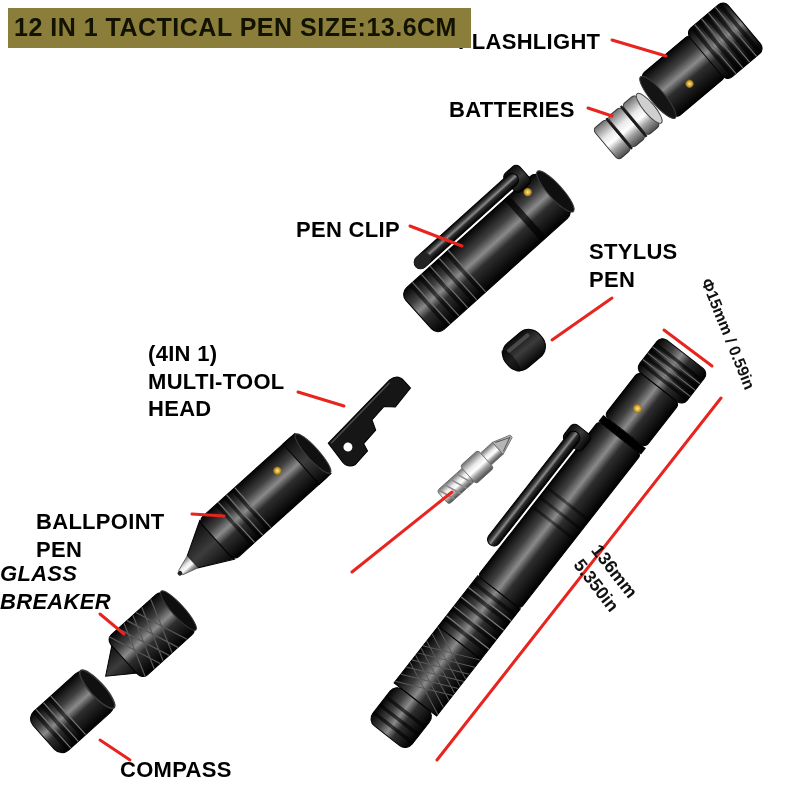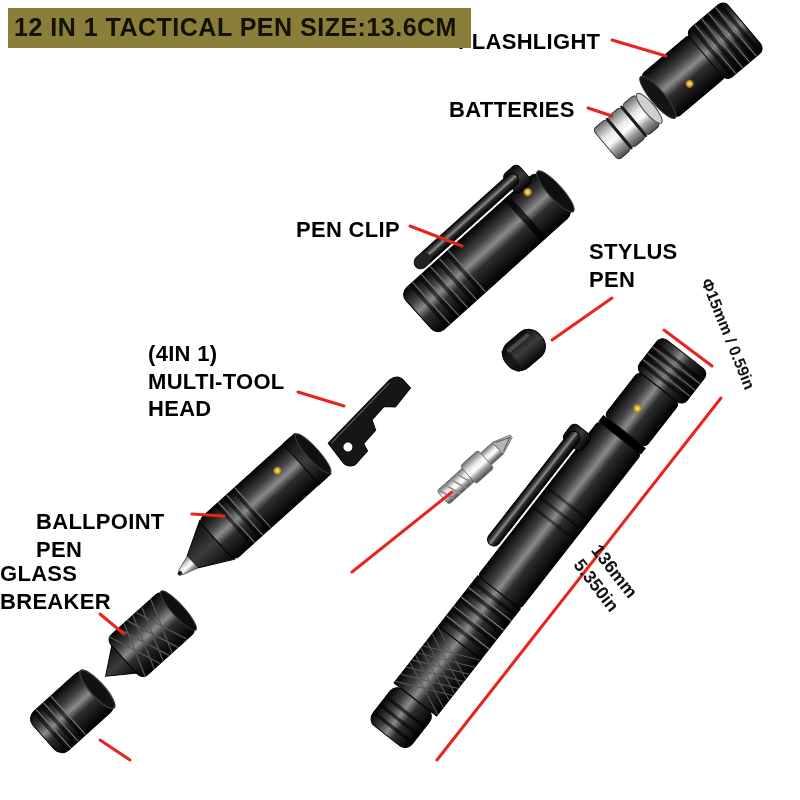--- a/index.html
+++ b/index.html
@@ -172,22 +172,23 @@
   <div class="label" style="left:458px; top:28px;">FLASHLIGHT</div>
   <div class="label" style="left:449px; top:96px;">BATTERIES</div>
   <div class="label" style="left:288px; top:216px;margin-left:8px;">PEN CLIP</div>
   <div class="label center" style="left:589px; top:238px; width:90px;">STYLUS
 PEN</div>
   <div class="label center" style="left:148px; top:340px; width:146px;">(4IN 1)
 MULTI-TOOL
 HEAD</div>
   <div class="label center" style="left:36px;  top:508px; width:140px;">BALLPOINT
 PEN</div>
-  <div class="label center" style="left:0px;   top:560px; width:116px;">GLASS
+  <div class="label center" style="left:0px;   top:560px; width:116px;font-style:italic;">GLASS
 BREAKER</div>
+  <div class="label" style="left:120px; top:756px;">COMPASS</div>
 
   <div class="dim dim-diameter">Φ15mm / 0.59in</div>
   <div class="dim dim-length">
     <div>136mm</div>
     <div>5.350in</div>
   </div>
 
 </div>
 
 </body></html>

